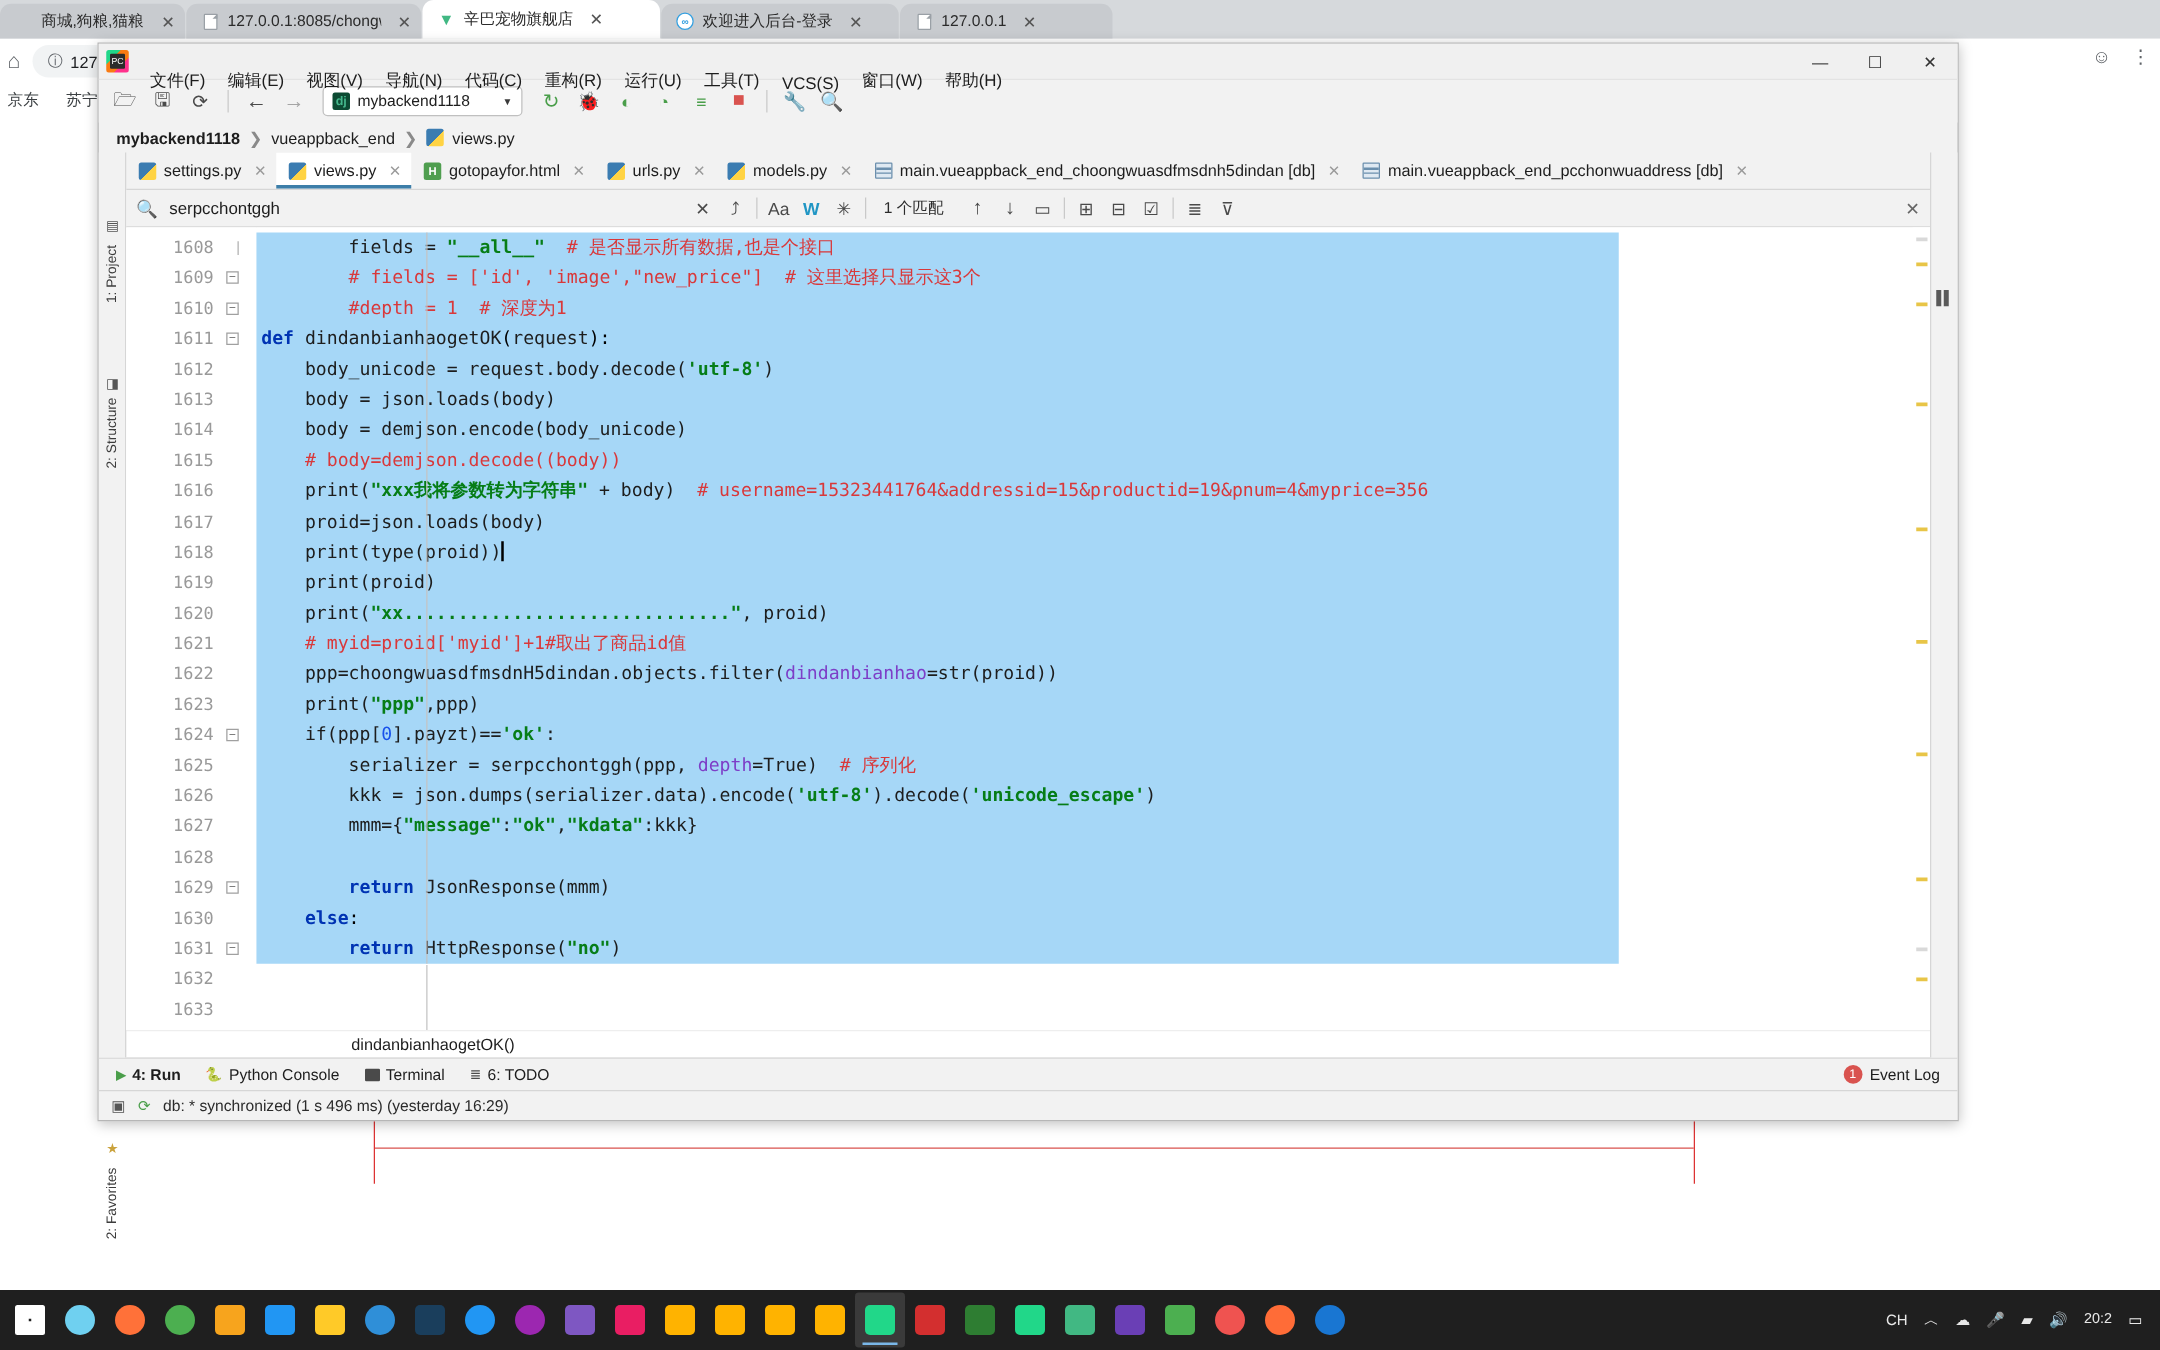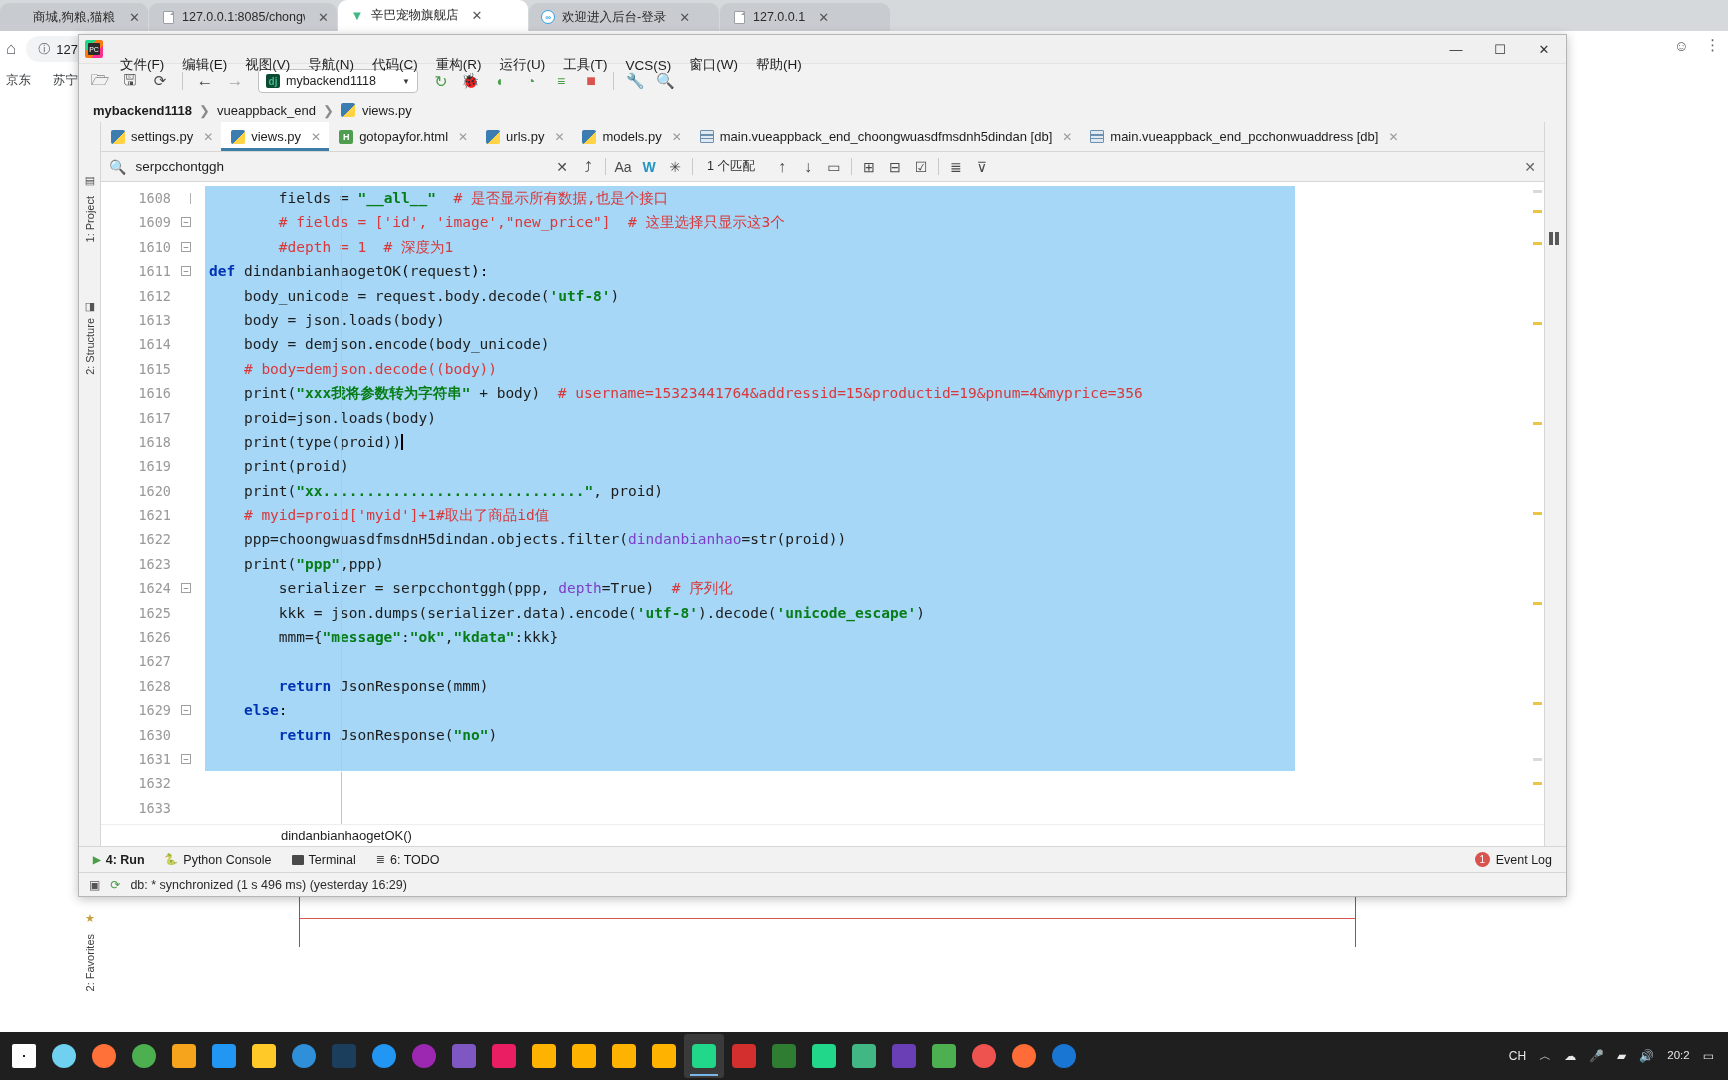--- a/index.html
+++ b/index.html
@@ -97,21 +97,21 @@
   .pc-appicon {
     width: 18px; height: 18px; margin: 0 8px 0 6px; border-radius: 2px;
     background: linear-gradient(135deg,#21d789 0%,#21d789 32%,#f97a12 33%,#f97a12 66%,#ff318c 67%,#ff318c 100%);
     position: relative; flex: 0 0 18px;
   }
   .pc-appicon::after {
     content: "PC"; position: absolute; inset: 3px; background: #2b2b2b;
     color: #fff; font-size: 7px; display: flex; align-items: center;
     justify-content: center; border-radius: 1px;
   }
-  .pc-menu { display: flex; align-items: center; gap: 0; margin-top: 32px; }
+  .pc-menu { display: flex; align-items: flex-end; gap: 0; margin-top: 32px; }
   .pc-menu-item {
     font-size: 13.5px; color: #1d1d1d; padding: 4px 9px; white-space: nowrap;
   }
   .pc-title {
     position: absolute; left: 0; right: 0; text-align: center;
     font-size: 13.5px; color: #5a5a5a; pointer-events: none;
   }
   .pc-winbtns {
     margin-left: auto; display: flex; align-items: center; height: 29px;
   }
@@ -565,27 +565,28 @@
                 <div class="cline">    <span class="ident">body = demjson.encode(body_unicode)</span></div>
                 <div class="cline">    <span class="cmt"># body=demjson.decode((body))</span></div>
                 <div class="cline">    <span class="ident">print(</span><span class="str">"xxx我将参数转为字符串"</span> <span class="ident">+ body)</span>  <span class="cmt"># username=15323441764&amp;addressid=15&amp;productid=19&amp;pnum=4&amp;myprice=356</span></div>
                 <div class="cline">    <span class="ident">proid=json.loads(body)</span></div>
                 <div class="cline">    <span class="ident">print(type(proid))</span><span class="caret-bar"></span></div>
                 <div class="cline">    <span class="ident">print(proid)</span></div>
                 <div class="cline">    <span class="ident">print(</span><span class="str">"xx.............................."</span><span class="ident">, proid)</span></div>
                 <div class="cline">    <span class="cmt"># myid=proid['myid']+1#取出了商品id值</span></div>
                 <div class="cline">    <span class="ident">ppp=choongwuasdfmsdnH5dindan.objects.filter(</span><span class="kwarg">dindanbianhao</span><span class="ident">=str(proid))</span></div>
                 <div class="cline">    <span class="ident">print(</span><span class="str">"ppp"</span><span class="ident">,ppp)</span></div>
+                <div class="cline">    <span class="ident">if(ppp[</span><span class="num">0</span><span class="ident">].payzt)==</span><span class="str">'ok'</span><span class="ident">:</span></div>
                 <div class="cline">        <span class="ident">serializer = serpcchontggh(ppp, </span><span class="kwarg">depth</span><span class="ident">=True)</span>  <span class="cmt"># 序列化</span></div>
                 <div class="cline">        <span class="ident">kkk = json.dumps(serializer.data).encode(</span><span class="str">'utf-8'</span><span class="ident">).decode(</span><span class="str">'unicode_escape'</span><span class="ident">)</span></div>
                 <div class="cline">        <span class="ident">mmm={</span><span class="str">"message"</span><span class="ident">:</span><span class="str">"ok"</span><span class="ident">,</span><span class="str">"kdata"</span><span class="ident">:kkk}</span></div>
                 <div class="cline">&nbsp;</div>
                 <div class="cline">        <span class="kw">return</span> <span class="ident">JsonResponse(mmm)</span></div>
                 <div class="cline">    <span class="kw">else</span>:</div>
-                <div class="cline">        <span class="kw">return</span> <span class="ident">JsonResponse(</span><span class="str">"no"</span><span class="ident">)</span></div>
+                <div class="cline">        <span class="kw">return</span> <span class="ident">HttpResponse(</span><span class="str">"no"</span><span class="ident">)</span></div>
                 <div class="cline">&nbsp;</div>
                 <div class="cline">&nbsp;</div>
               </div>
           </div>
           <div class="scroll-marks">
             <div class="mark" style="top:8px;background:#d9d9d9;"></div>
             <div class="mark" style="top:28px;background:#e8c547;"></div>
             <div class="mark" style="top:60px;background:#e8c547;"></div>
             <div class="mark" style="top:140px;background:#e8c547;"></div>
             <div class="mark" style="top:240px;background:#e8c547;"></div>

